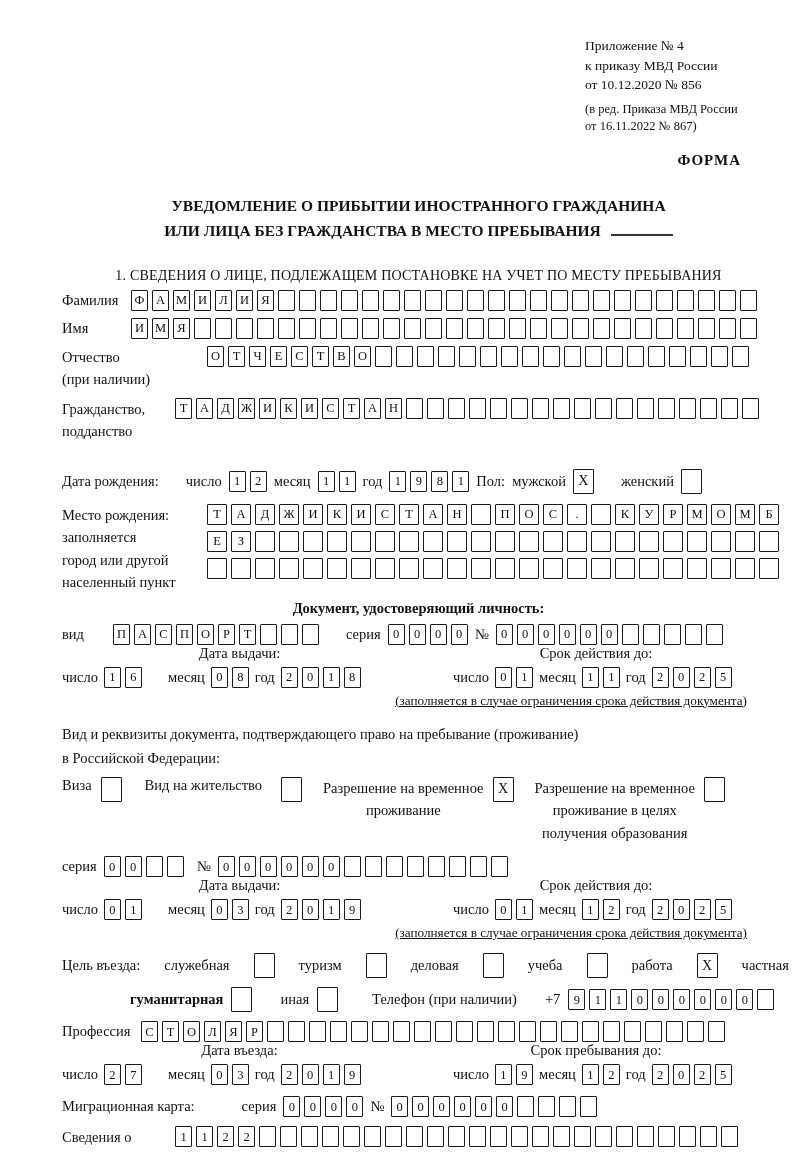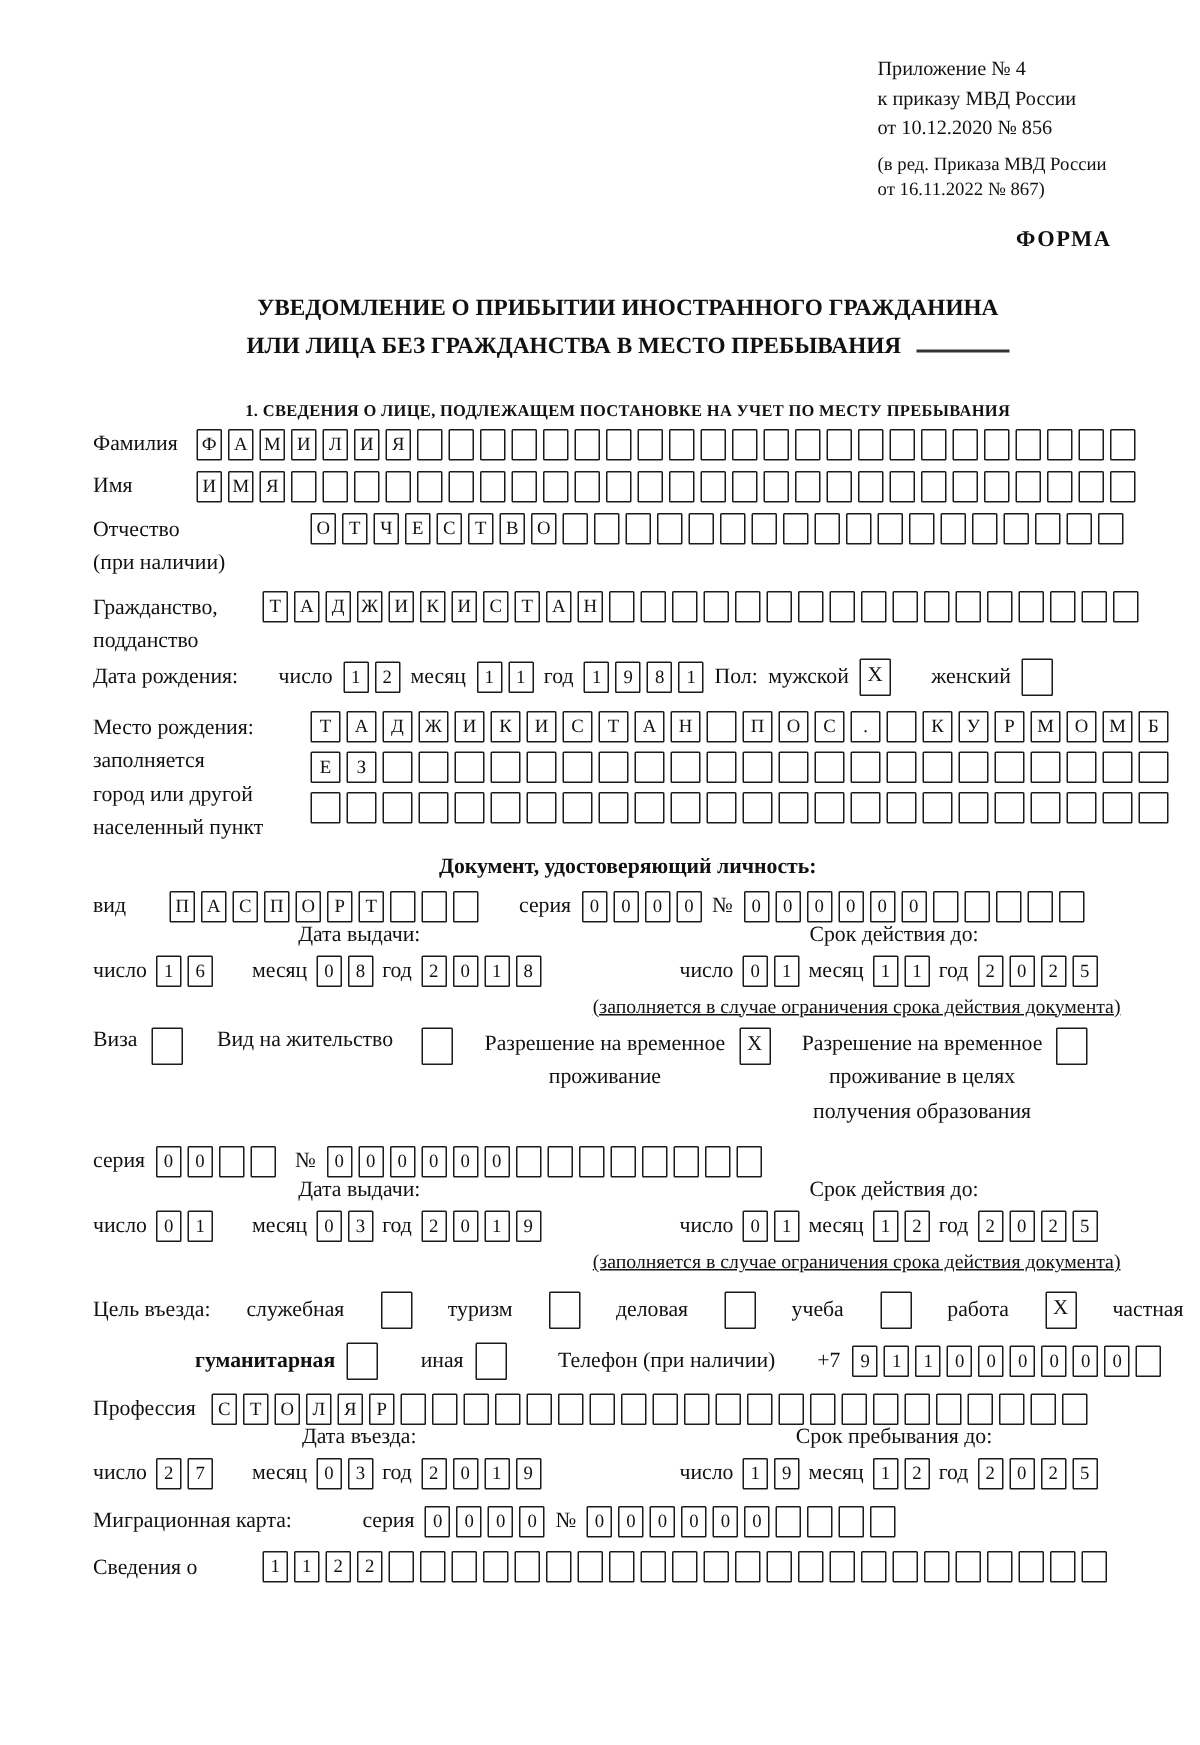--- a/index.html
+++ b/index.html
@@ -11,21 +11,21 @@
     font-family:"Liberation Serif", serif;
     font-size:14.5px;
   }
   
   .appendix{margin-left:auto;width:190px;line-height:1.45;font-size:13.5px;}
   .appendix .edition{font-size:12.5px;margin-top:6px;line-height:1.4;}
   .appendix .edition + .edition{margin-top:0;}
   .forma{margin-top:16px;text-align:right;padding-right:34px;font-weight:bold;font-size:15px;letter-spacing:1px;}
   .title{margin-top:24px;text-align:center;font-weight:bold;font-size:15.5px;line-height:1.65;}
   .title-underline{display:inline-block;width:62px;border-bottom:2px solid #333;margin-left:10px;vertical-align:baseline;}
-  .section-heading{margin-top:24px;font-weight:bold;font-size:11px;letter-spacing:.2px;text-align:center;}
+  .section-heading{margin-top:24px;font-weight:normal;font-size:14px;letter-spacing:.2px;text-align:center;}
   
   .row{display:flex;align-items:center;gap:7px;margin-top:7px;flex-wrap:nowrap;}
   .row.top{align-items:flex-start;}
   .lbl,.sub{white-space:nowrap;}
   .lblblock{line-height:1.55;}
   .w-a{width:62px;flex:0 0 62px;}
   .w-b{width:138px;flex:0 0 138px;}
   .w-c{width:106px;flex:0 0 106px;}
   .stack{display:flex;flex-direction:column;gap:6px;}
   
@@ -215,21 +215,21 @@
         <span class="cell"></span>
         <span class="cell"></span>
         <span class="cell"></span>
         <span class="cell"></span>
         <span class="cell"></span>
         <span class="cell"></span>
         <span class="cell"></span>
       </span>
   </div>
 
-  <div class="row" style="margin-top:0;">
+  <div class="row" style="margin-top:26px;">
     <span class="lbl">Дата рождения:</span>
     <span class="sub ml20">число</span>
     <span class="cells">
         <span class="cell">1</span>
         <span class="cell">2</span>
       </span>
     <span class="sub">месяц</span>
     <span class="cells">
         <span class="cell">1</span>
         <span class="cell">1</span>
@@ -419,20 +419,24 @@
       <span class="cells">
           <span class="cell">2</span>
           <span class="cell">0</span>
           <span class="cell">2</span>
           <span class="cell">5</span>
         </span>
     </div>
   </div>
   <div class="footnote">(заполняется в случае ограничения срока действия документа)</div>
 
+  <div class="plain">
+    <div>Вид и реквизиты документа, подтверждающего право на пребывание (проживание)</div>
+    <div>в Российской Федерации:</div>
+  </div>
 
   <div class="row top" style="margin-top:6px;gap:9px;">
     <span class="lbl">Виза</span>
     <span class="cells">
         <span class="cell big"></span>
       </span>
     <span class="lbl" style="margin-left:14px;">Вид на жительство</span>
     <span class="cells" style="margin-left:10px;">
         <span class="cell big"></span>
       </span>

